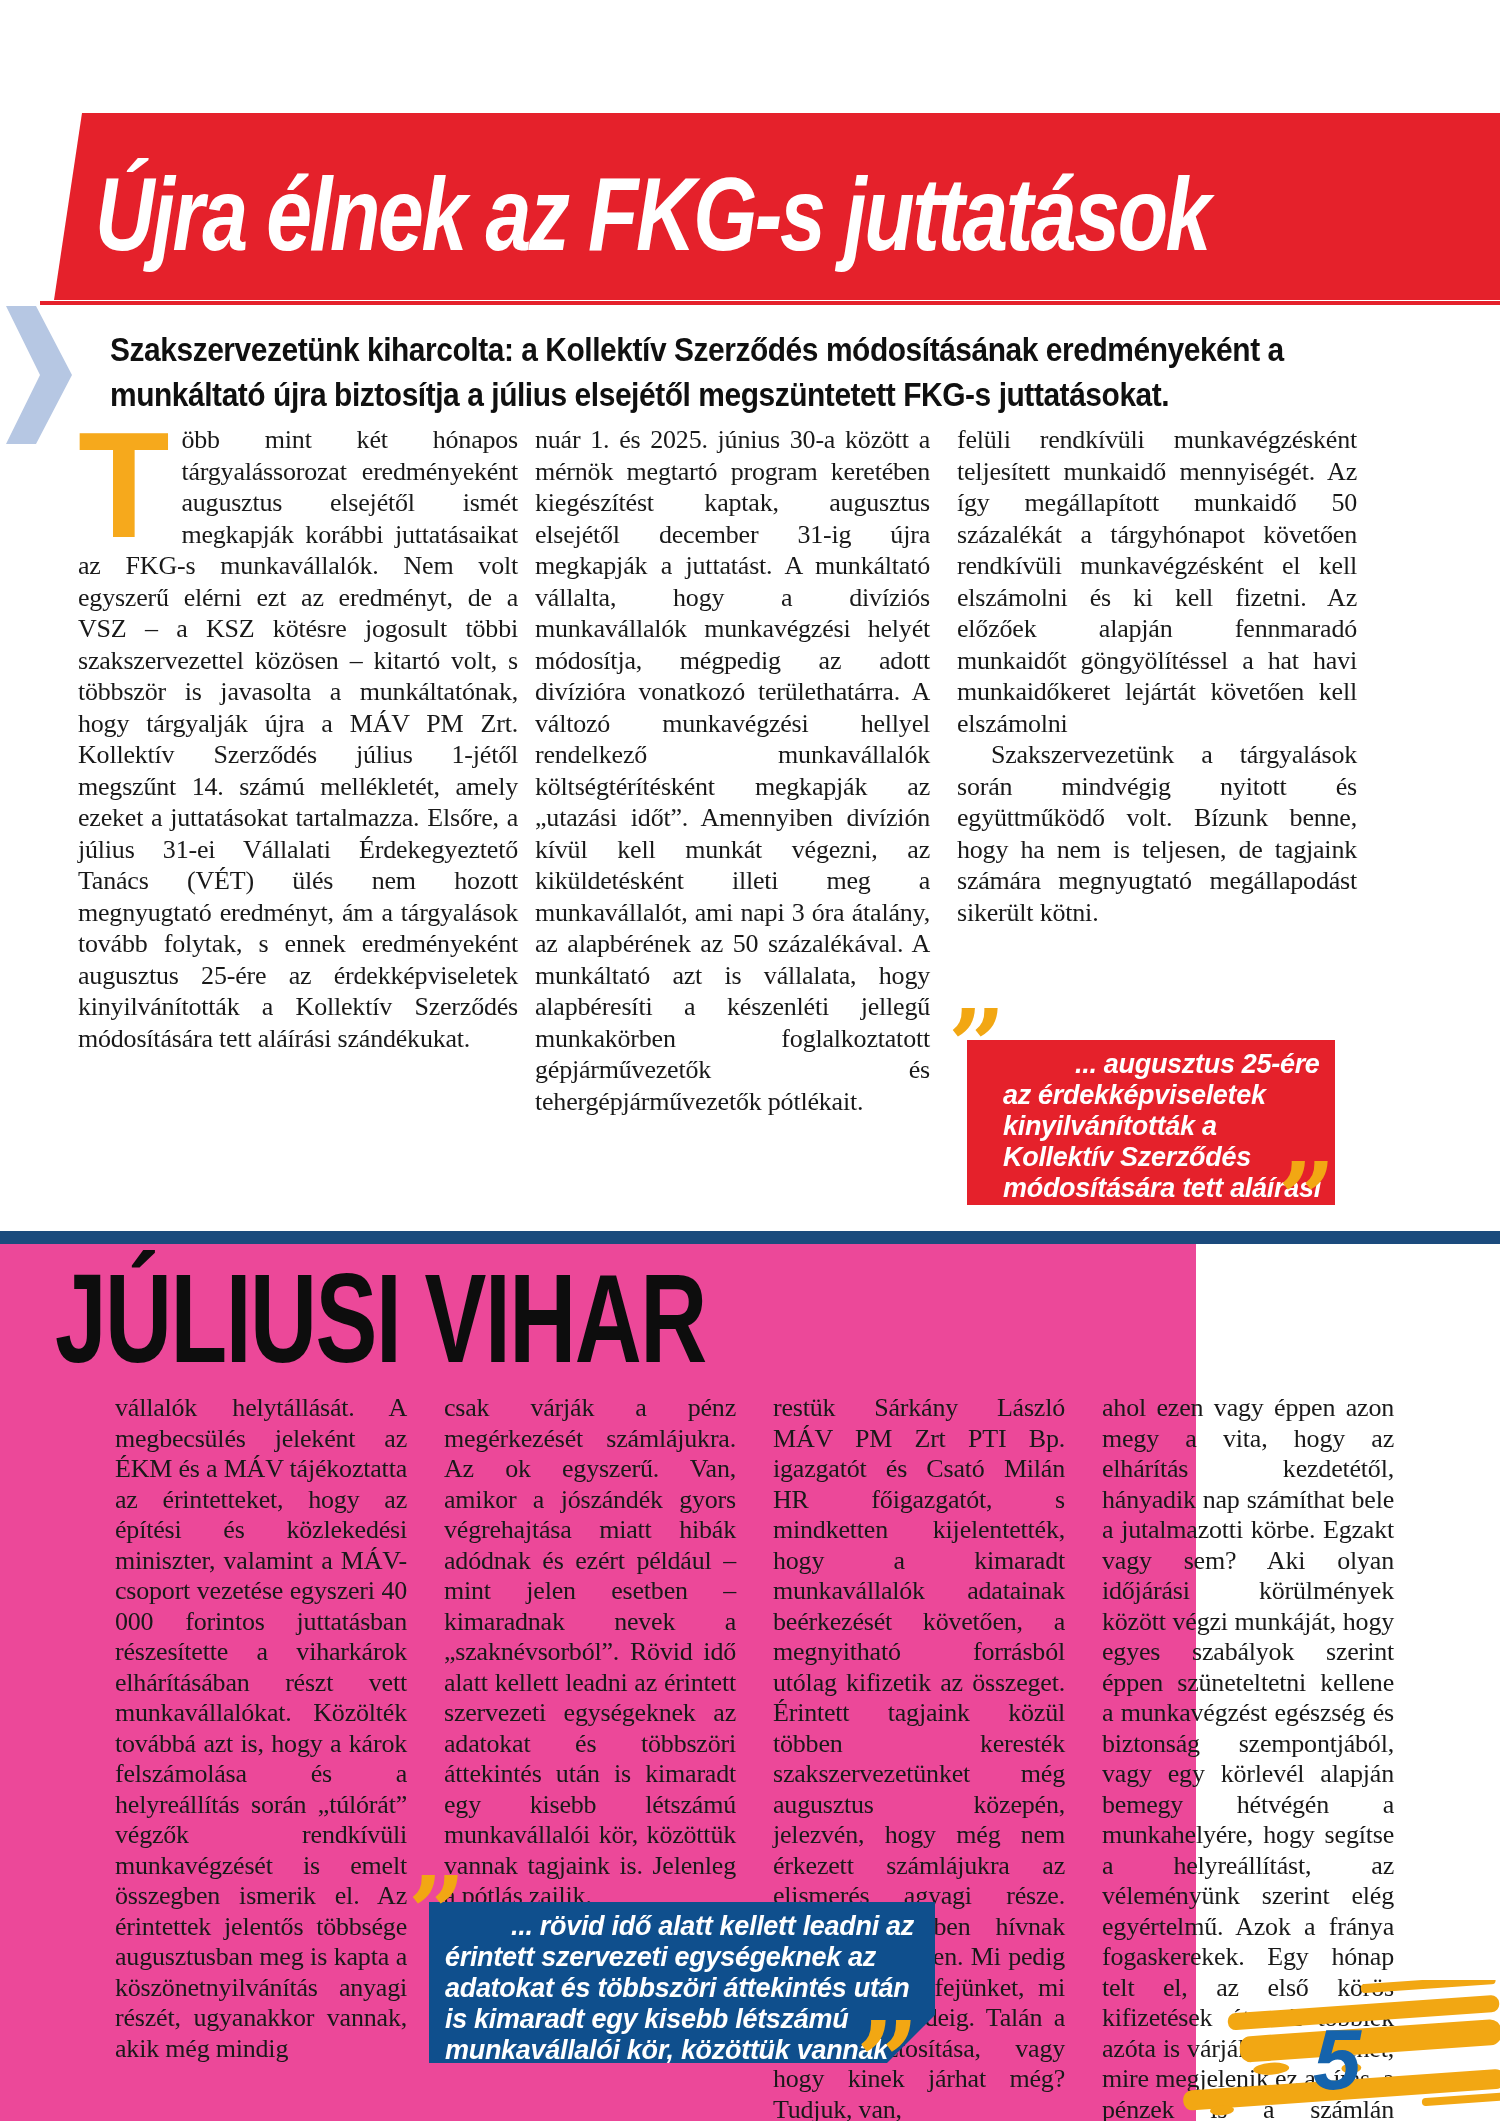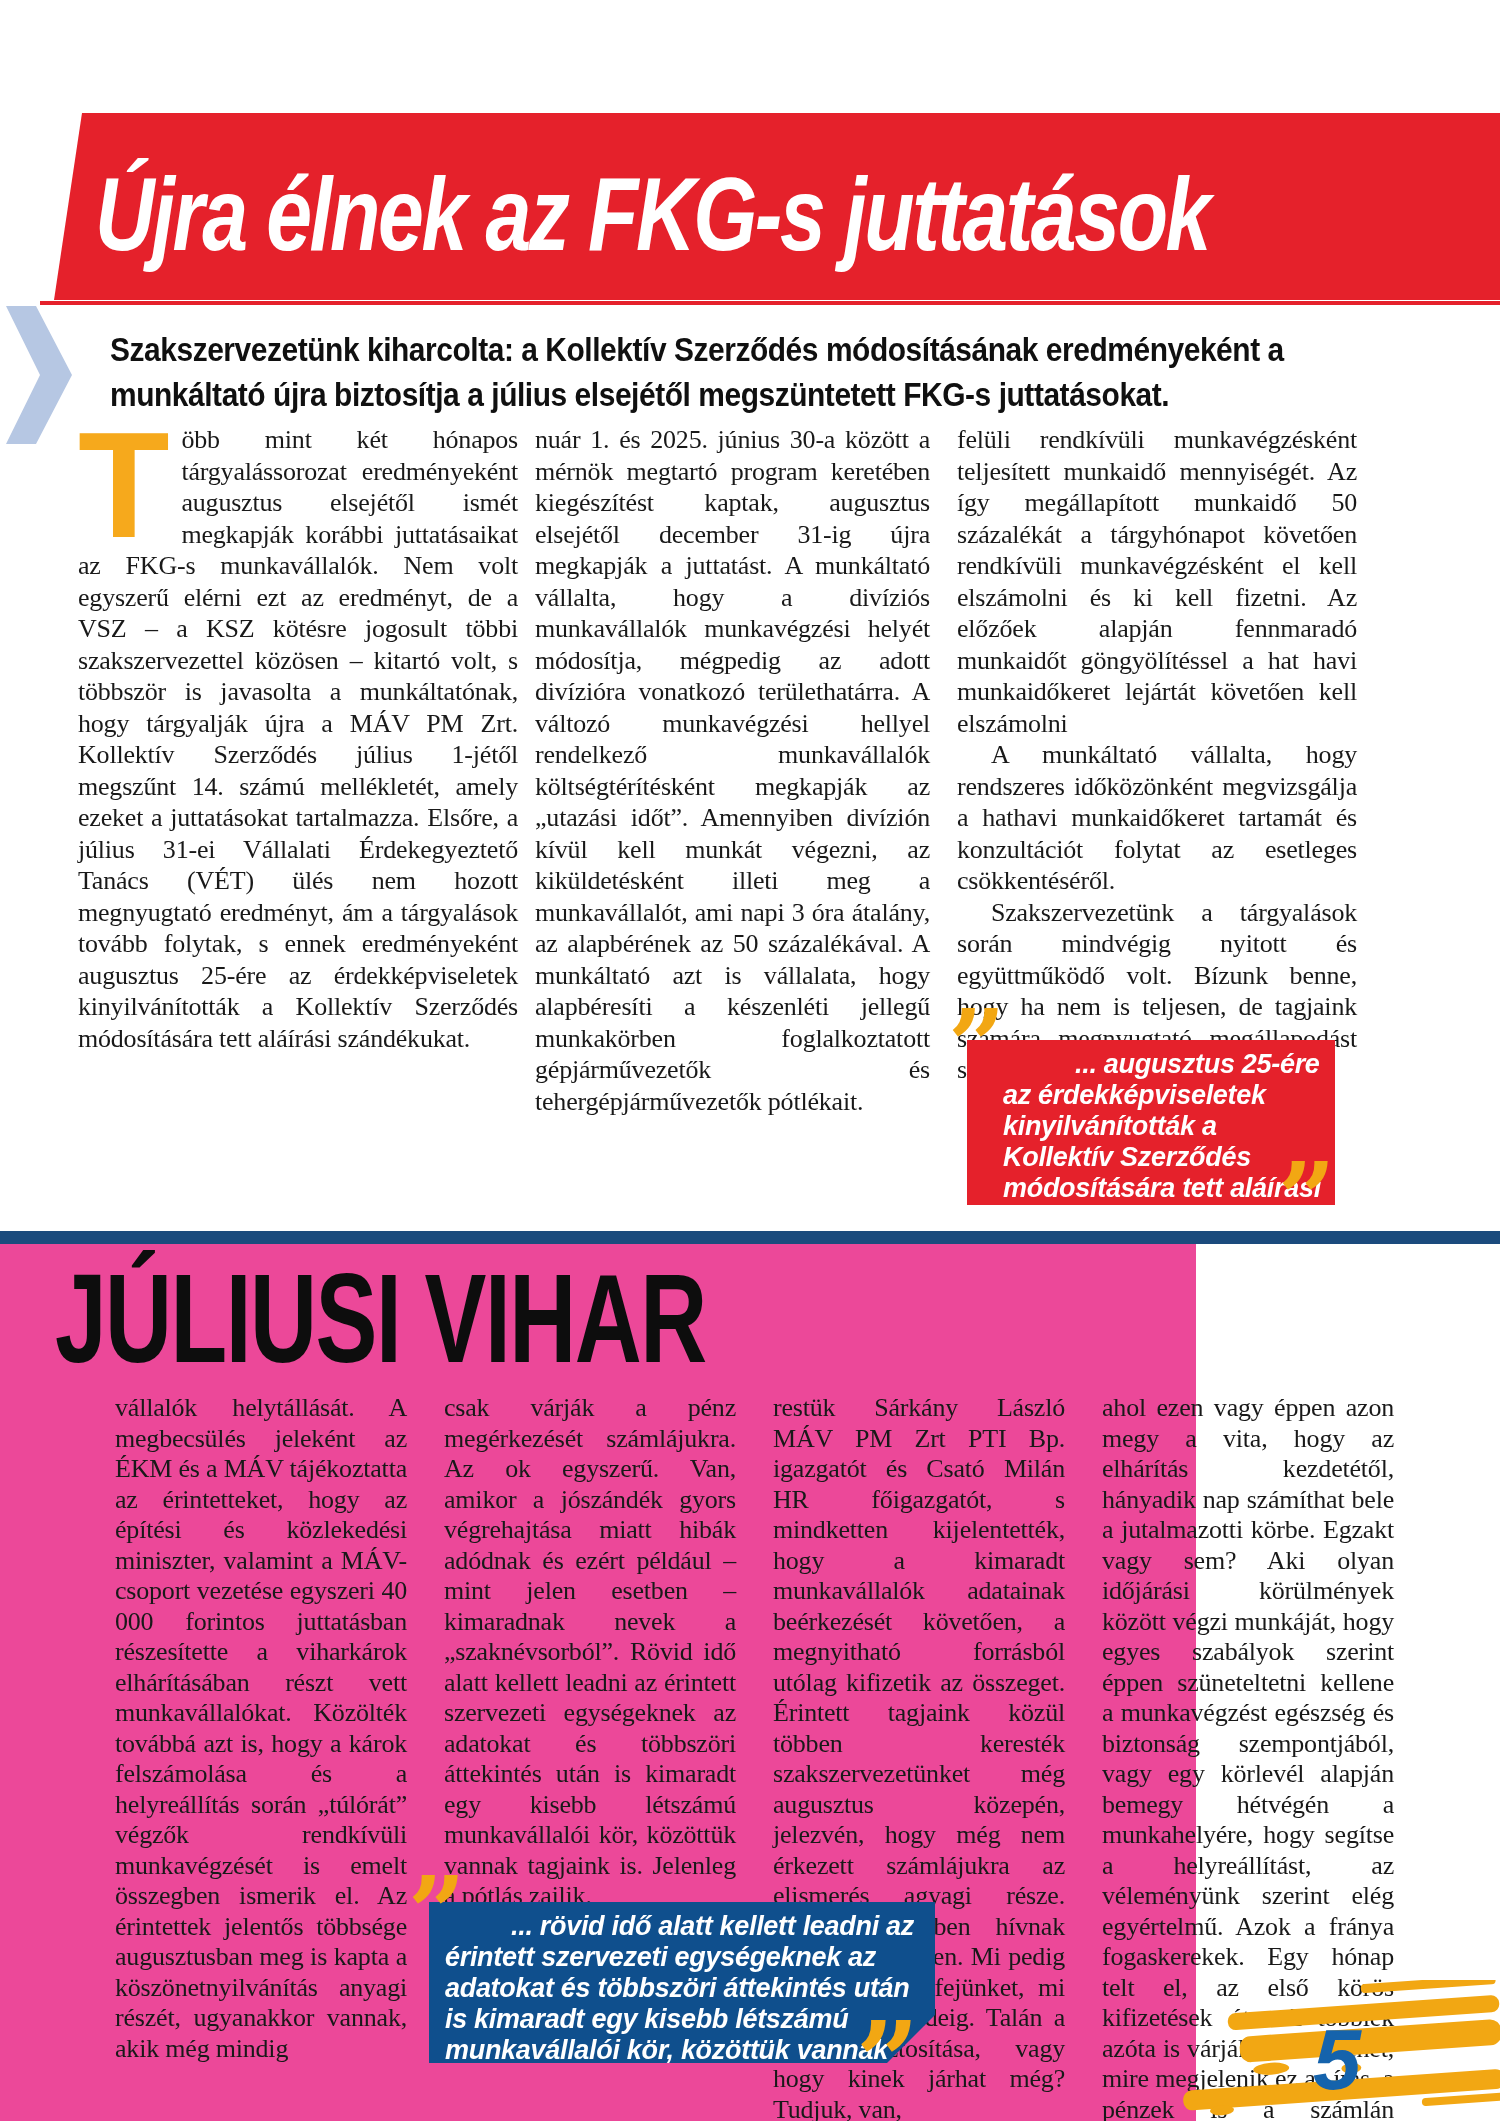--- a/index.html
+++ b/index.html
@@ -106,21 +106,20 @@
 
   <div class="cols cols-a1">
       <div class="col" style="width: 440px; margin-left: 0px;">
         <p class="para"><span class="dropcap">T</span>öbb mint két hónapos tárgyalássorozat eredményeként augusztus elsejétől ismét megkapják korábbi juttatásaikat az FKG-s munkavállalók. Nem volt egyszerű elérni ezt az eredményt, de a VSZ – a KSZ kötésre jogosult többi szakszervezettel közösen – kitartó volt, s többször is javasolta a munkáltatónak, hogy tárgyalják újra a MÁV PM Zrt. Kollektív Szerződés július 1-jétől megszűnt 14. számú mellékletét, amely ezeket a juttatásokat tartalmazza. Elsőre, a július 31-ei Vállalati Érdekegyeztető Tanács (VÉT) ülés nem hozott megnyugtató eredményt, ám a tárgyalások tovább folytak, s ennek eredményeként augusztus 25-ére az érdekképviseletek kinyilvánították a Kollektív Szerződés módosítására tett aláírási szándékukat.</p>
       </div>
       <div class="col" style="width: 395px; margin-left: 17px;">
         <p class="para">nuár 1. és 2025. június 30-a között a mérnök megtartó program keretében kiegészítést kaptak, augusztus elsejétől december 31-ig újra megkapják a juttatást. A munkáltató vállalta, hogy a divíziós munkavállalók munkavégzési helyét módosítja, mégpedig az adott divízióra vonatkozó területhatárra. A változó munkavégzési hellyel rendelkező munkavállalók költségtérítésként megkapják az „utazási időt”. Amennyiben divízión kívül kell munkát végezni, az kiküldetésként illeti meg a munkavállalót, ami napi 3 óra átalány, az alapbérének az 50 százalékával. A munkáltató azt is vállalata, hogy alapbéresíti a készenléti jellegű munkakörben foglalkoztatott gépjárművezetők és tehergépjárművezetők pótlékait.</p>
       </div>
       <div class="col" style="width: 400px; margin-left: 27px;">
         <p class="para">felüli rendkívüli munkavégzésként teljesített munkaidő mennyiségét. Az így megállapított munkaidő 50 százalékát a tárgyhónapot követően rendkívüli munkavégzésként el kell elszámolni és ki kell fizetni. Az előzőek alapján fennmaradó munkaidőt göngyölítéssel a hat havi munkaidőkeret lejártát követően kell elszámolni</p>
-        <p class="para ind">A munkáltató vállalta, hogy rendszeres időközönként megvizsgálja a hathavi munkaidőkeret tartamát és konzultációt folytat az esetleges csökkentéséről.</p>
         <p class="para ind">Szakszervezetünk a tárgyalások során mindvégig nyitott és együttműködő volt. Bízunk benne, hogy ha nem is teljesen, de tagjaink számára megnyugtató megállapodást sikerült kötni.</p>
       </div>
     </div>
 
   <div class="pq pq-red">
     <p class="pq-text">... augusztus 25-ére az érdekképviseletek kinyilvánították a Kollektív Szerződés módosítására tett aláírási szándékukat ...</p>
   </div>
   <span class="qmark qm-red-tl">”</span>
   <span class="qmark qm-red-br">”</span>
 

